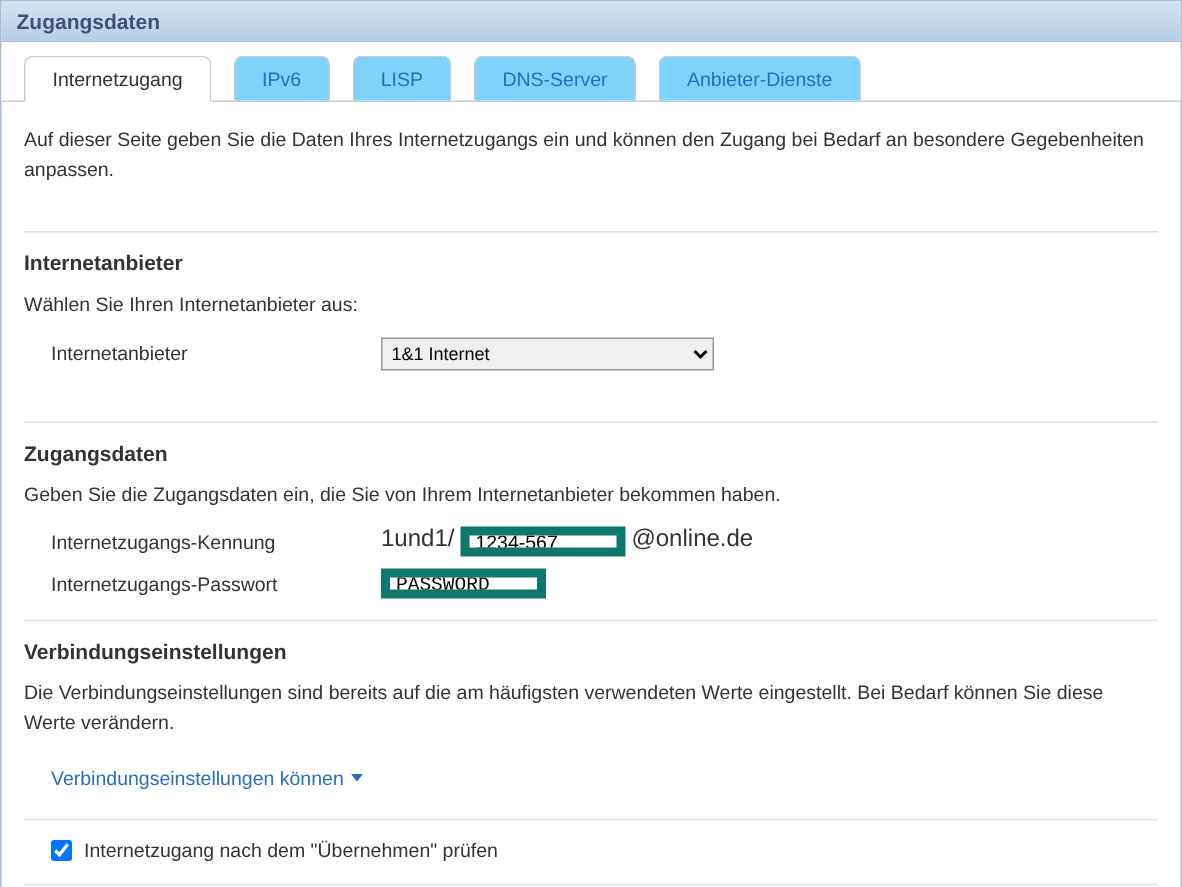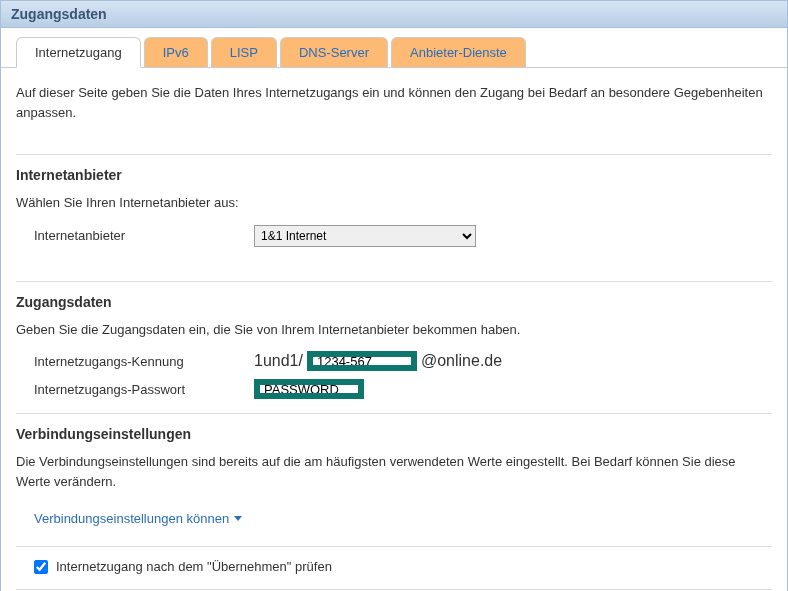--- a/index.html
+++ b/index.html
@@ -22,26 +22,26 @@
       color: #3b5578;
     }
     .content {
       padding: 0;
     }
     .tabs {
       display: flex;
       padding: 4px 5px 0 15px;
       background: #fff;
       border-bottom: 1px solid #ccc;
-      gap: 0;
+      gap: 12px;
       margin-top: 5px;
     }
     .tab {
       padding: 7px 18px;
-      background: #fdba74;
+      background: #7dd3fc;
       border: 1px solid #ccc;
       border-bottom: none;
       border-radius: 6px 6px 0 0;
       color: #2a6ebb;
       cursor: pointer;
       font-size: 13px;
       position: relative;
       margin-right: 3px;
     }
     .tab.active {
@@ -77,21 +77,20 @@
       display: flex;
       align-items: center;
       margin-bottom: 8px;
       padding-left: 18px;
     }
     .form-label {
       width: 220px;
     }
     .form-value {
       display: flex;
-      align-items: center;
       gap: 4px;
     }
     select {
       width: 222px;
       height: 22px;
       font-size: 12px;
       padding: 1px 2px;
       border: 1px solid #999;
     }
     input[type="text"], input[type="password"] {
@@ -173,21 +172,21 @@
         <div class="form-label">Internetzugangs-Kennung</div>
         <div class="form-value">
           <span class="prefix">1und1/</span>
           <input type="text" style="width: 110px;" value="1234-567">
           <span class="suffix">@online.de</span>
         </div>
       </div>
       <div class="form-row">
         <div class="form-label">Internetzugangs-Passwort</div>
         <div class="form-value">
-          <input type="text" style="width: 110px;" value="PASSWORD">
+          <input type="text" style="width: 110px; font-family: Liberation Mono, monospace;" value="PASSWORD">
         </div>
       </div>
 
       <hr class="sep" style="margin-top:14px">
 
       <div class="section-title">Verbindungseinstellungen</div>
       <p class="section-desc">Die Verbindungseinstellungen sind bereits auf die am häufigsten verwendeten Werte eingestellt. Bei Bedarf können Sie diese Werte verändern.</p>
       <div class="link-toggle">
         <span>Verbindungseinstellungen können</span>
         <span class="triangle-down"></span>

